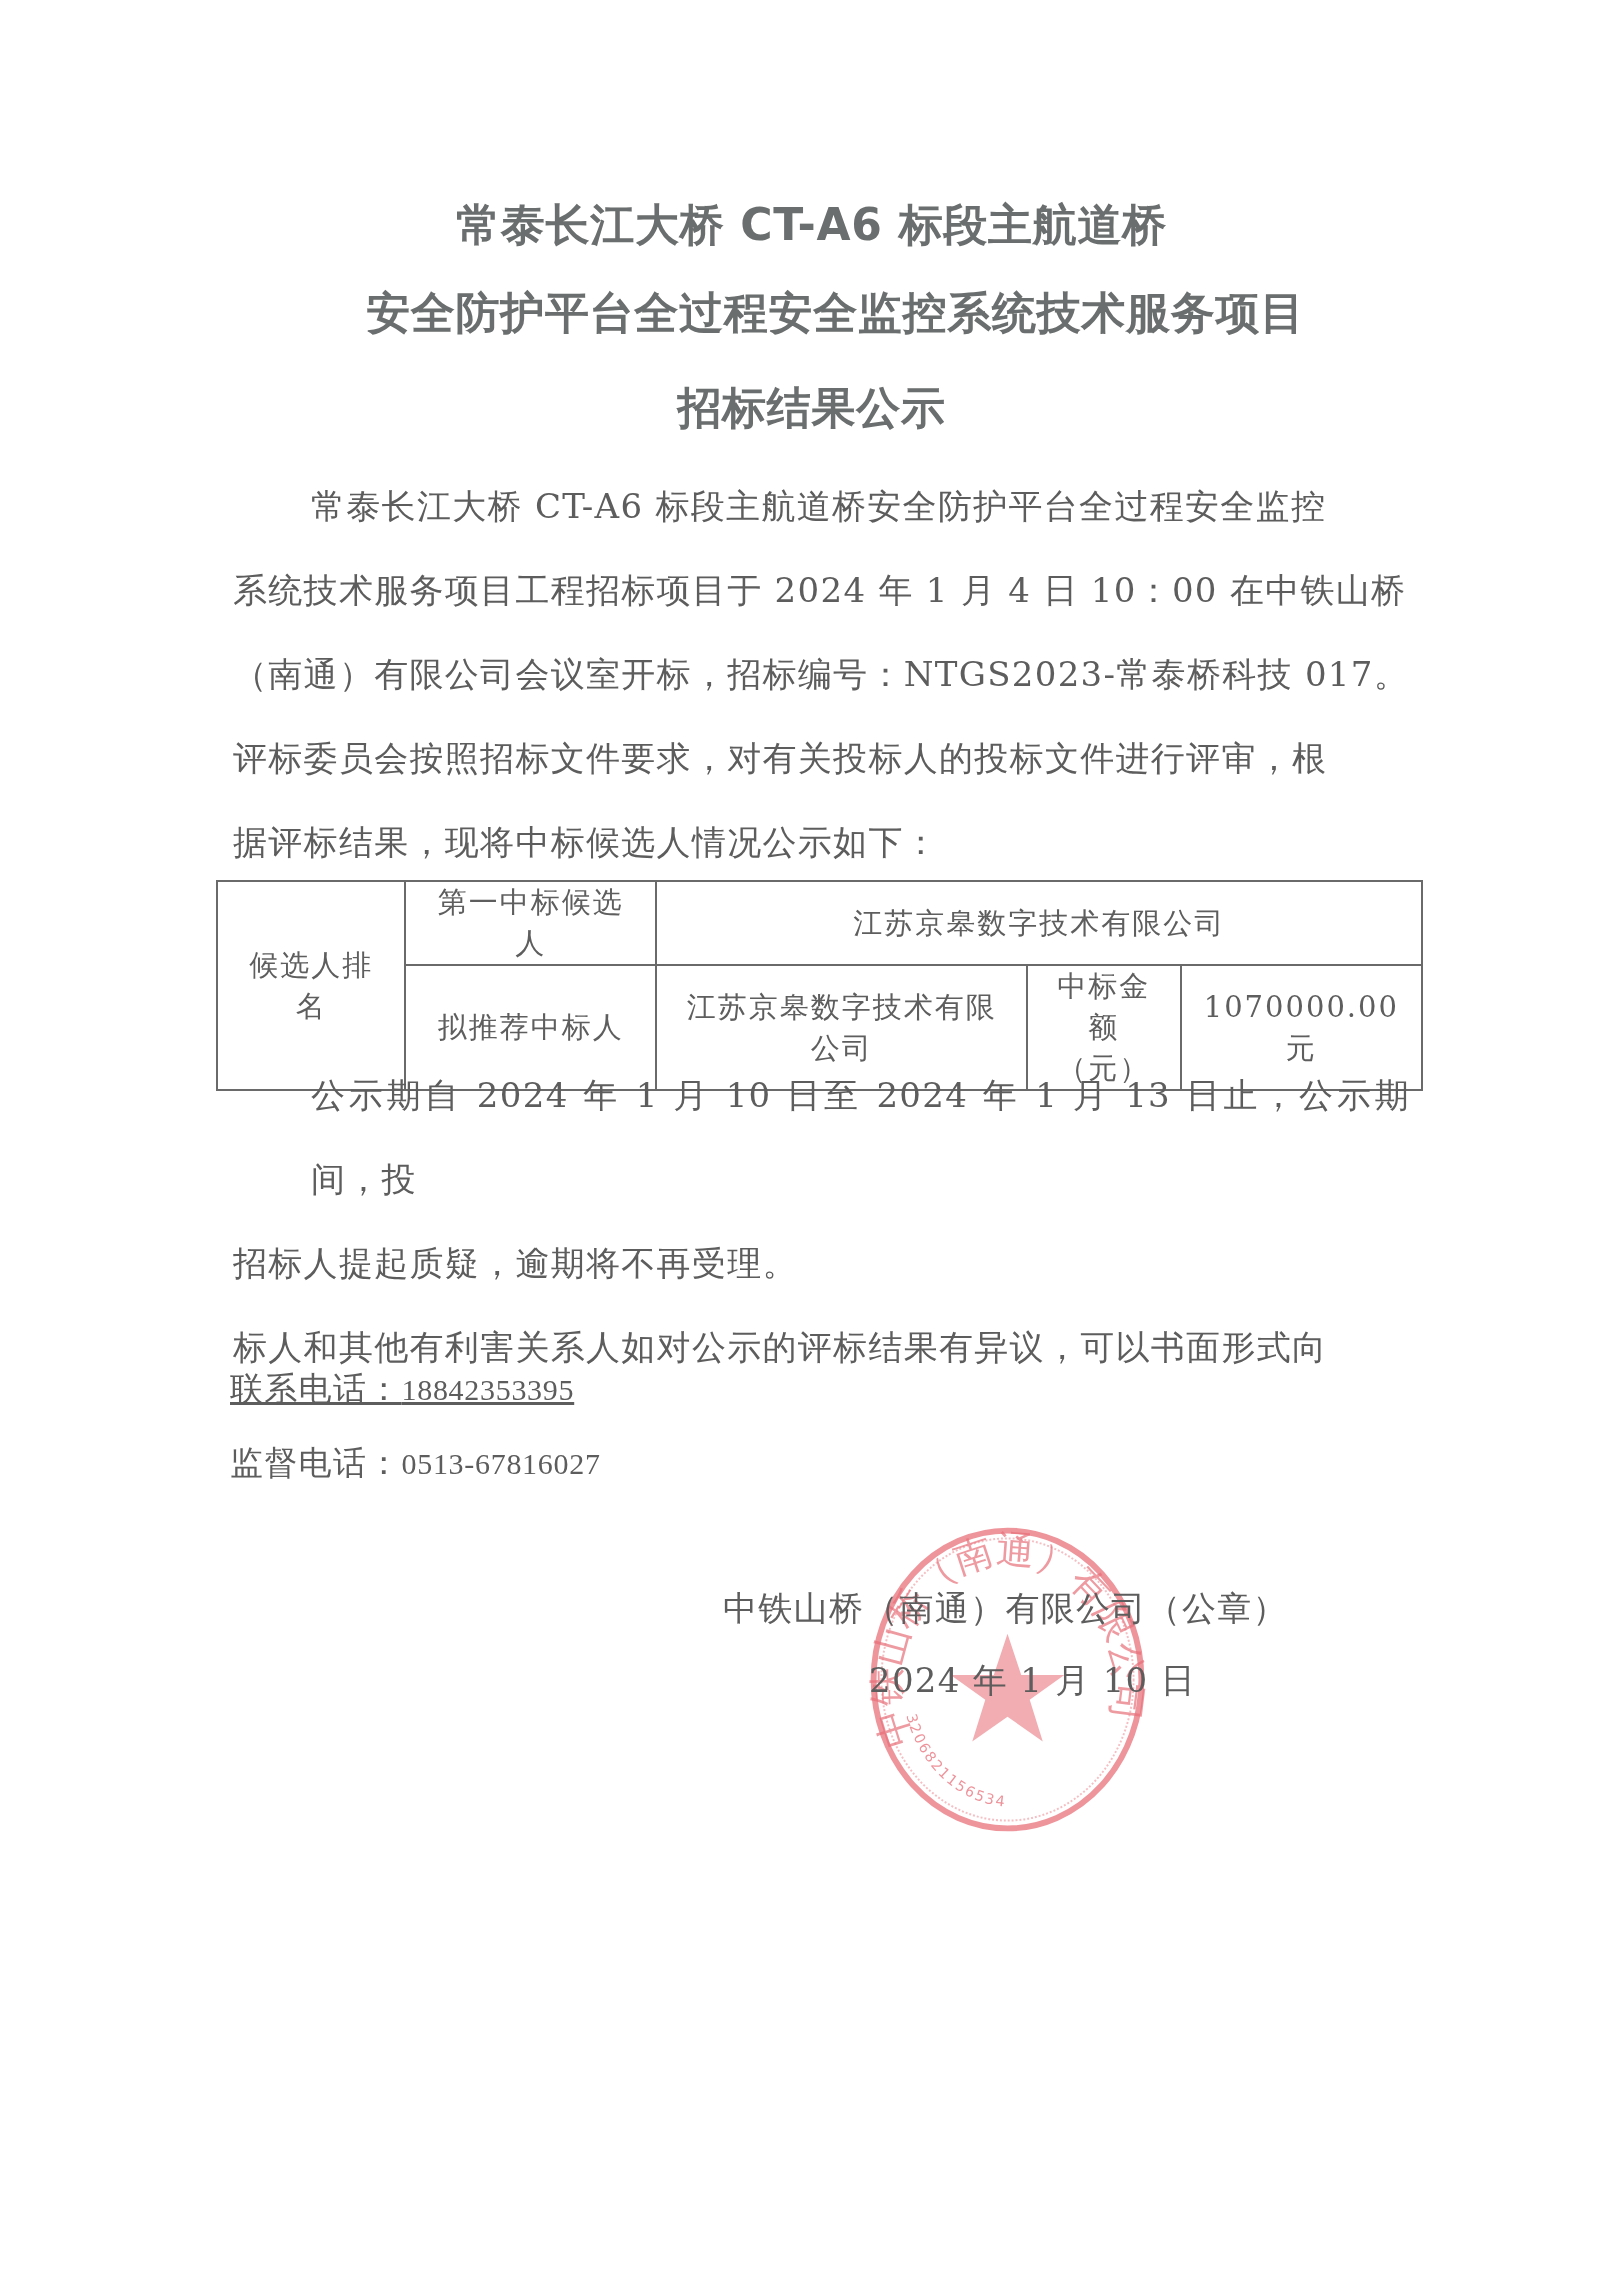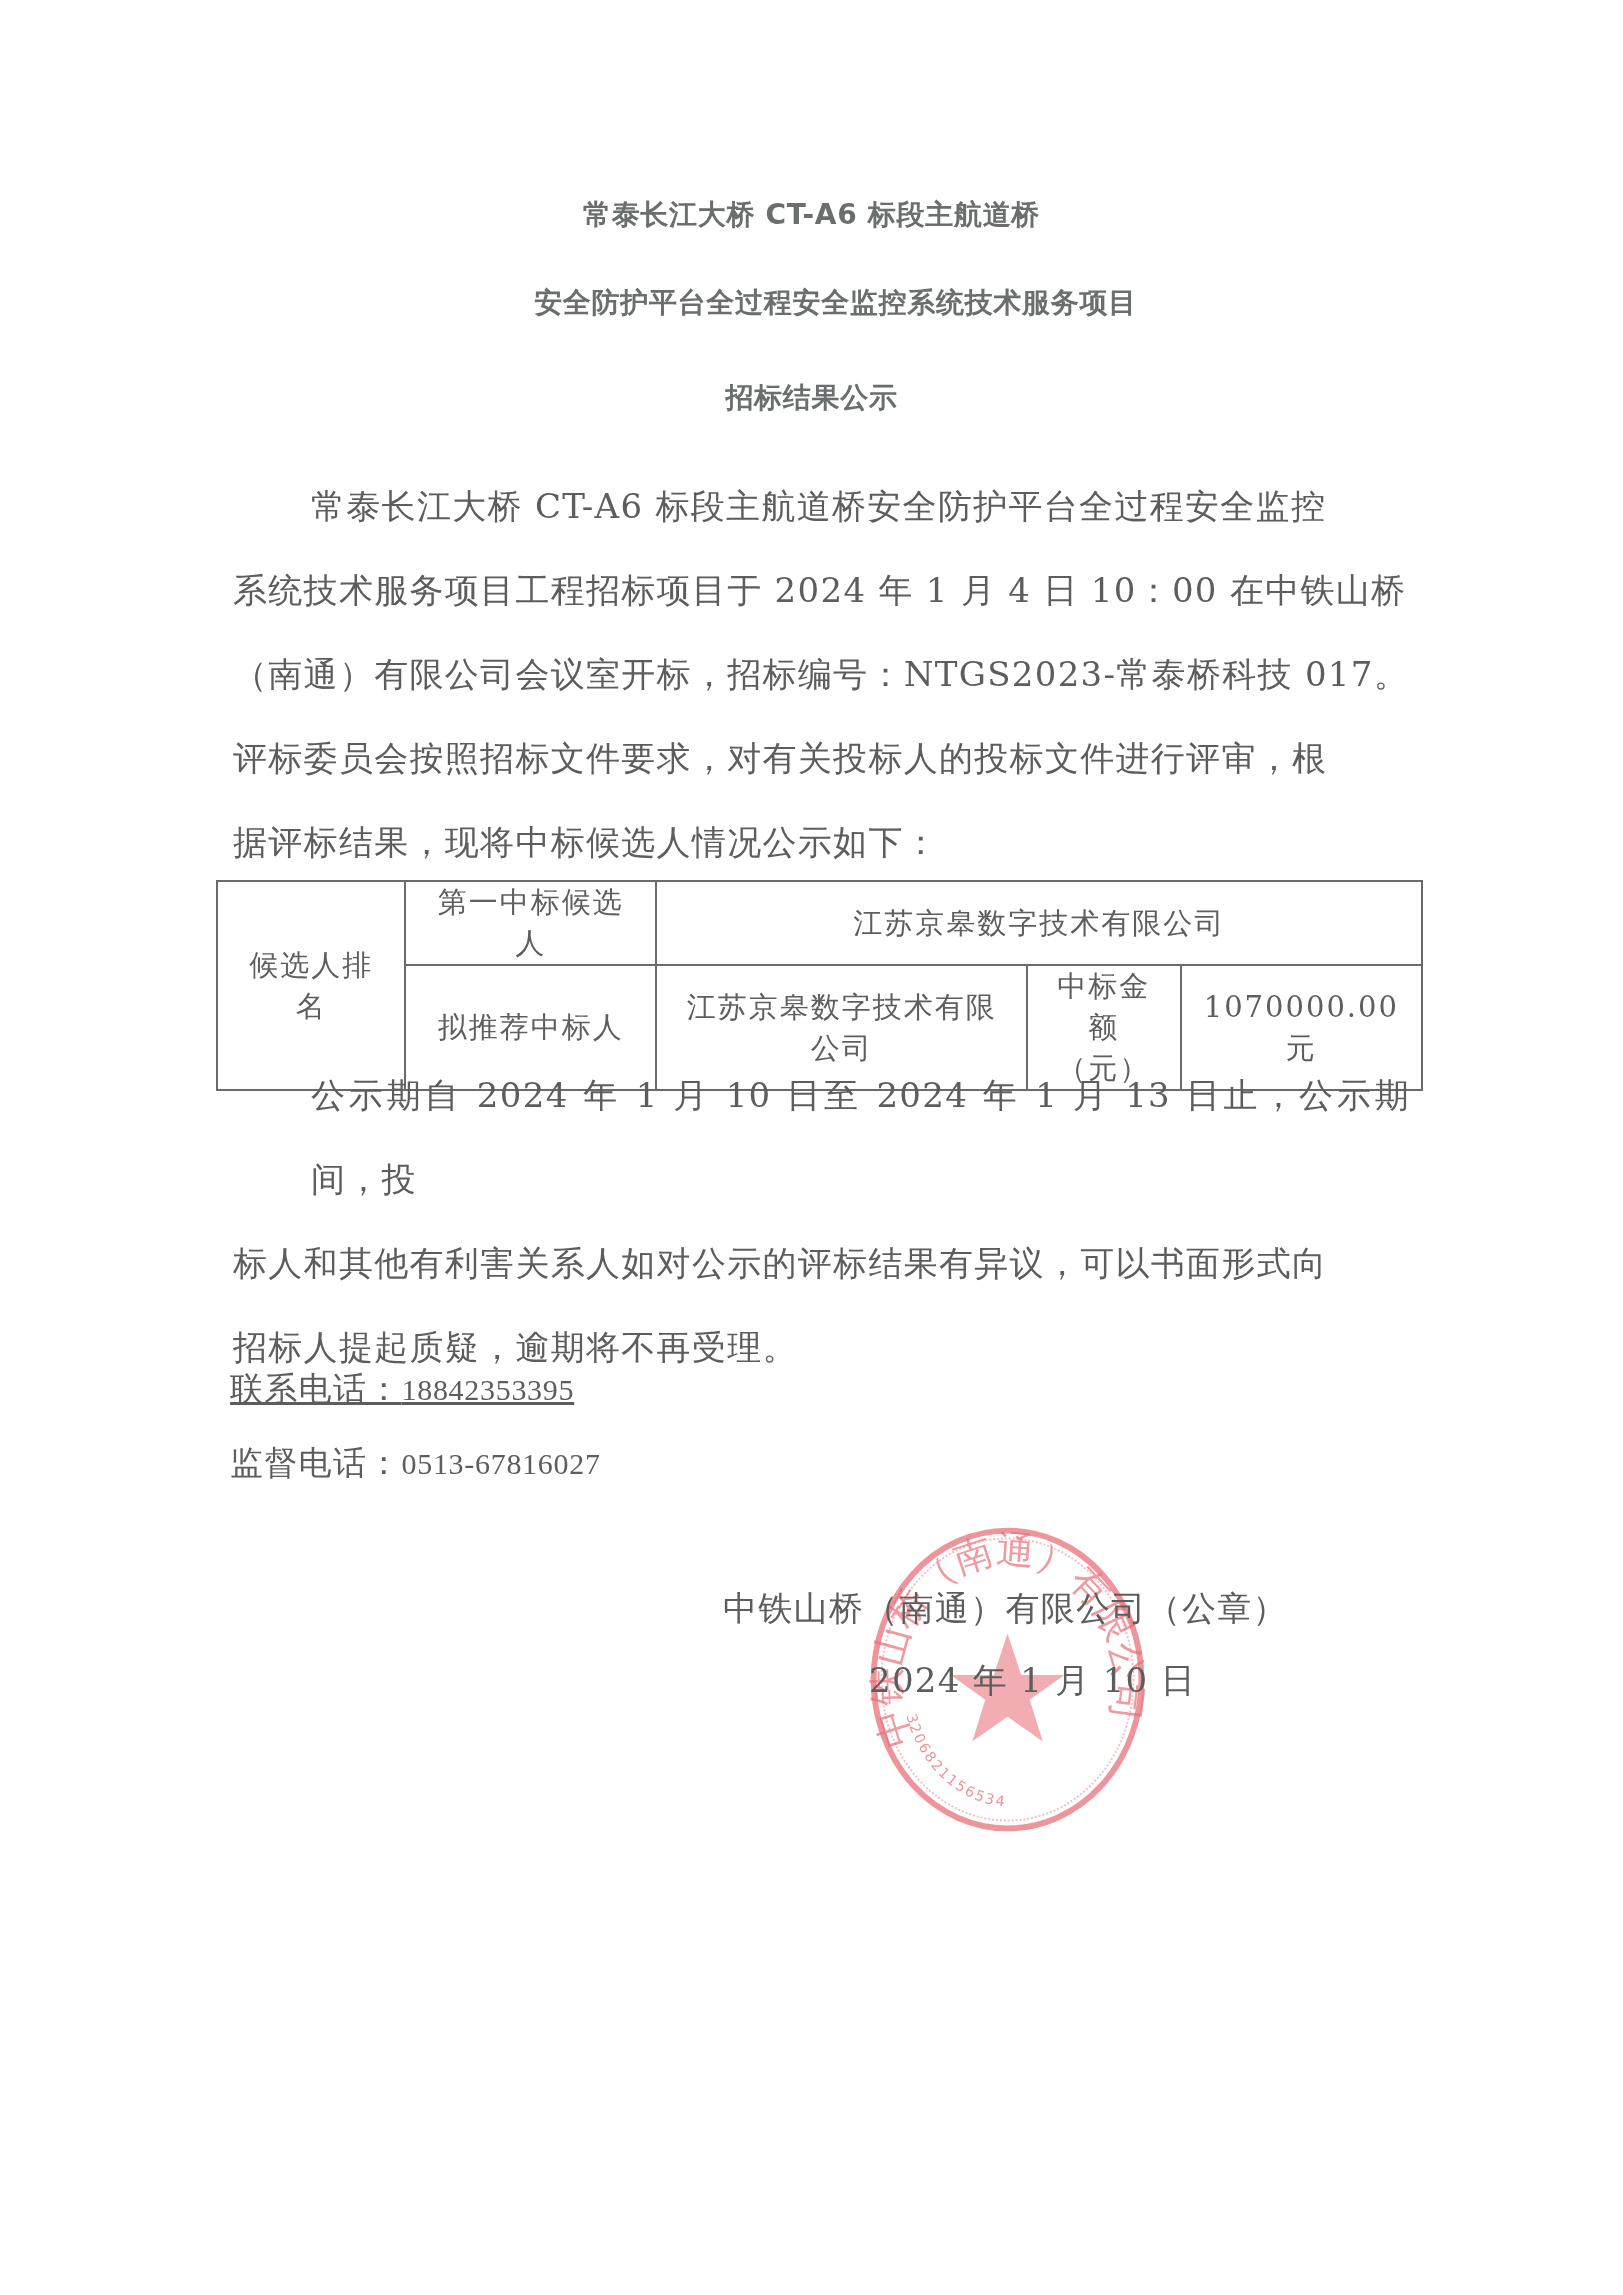--- a/index.html
+++ b/index.html
@@ -4,21 +4,21 @@
 <style>
   html, body { margin: 0; padding: 0; background: #ffffff; }
   body {
     width: 1623px; height: 2295px; position: relative; overflow: hidden;
     font-family: "DejaVu Serif", "Liberation Serif", serif;
     color: #5a5a5a;
   }
   .title {
     position: absolute; left: 0; width: 1623px; text-align: center;
     font-family: "DejaVu Sans", "Liberation Sans", sans-serif;
-    font-weight: bold; font-size: 28px; color: #6b6e6e; letter-spacing: 0.7px;
+    font-weight: bold; font-size: 44px; color: #6b6e6e; letter-spacing: 0.7px;
   }
   .para {
     position: absolute; left: 233px; width: 1177px;
     font-size: 34px; line-height: 84px; color: #5d5d5d;
     text-align: justify; letter-spacing: 1.3px;
   }
   table.result {
     position: absolute; left: 216px; top: 880px; width: 1207px; height: 166px;
     border-collapse: collapse; font-size: 29px; color: #5e5e5e;
     letter-spacing: 2px;
@@ -75,22 +75,22 @@
       <td>拟推荐中标人</td>
       <td>江苏京皋数字技术有限公司</td>
       <td>中标金额（元）</td>
       <td>1070000.00元</td>
     </tr>
   </tbody>
     </table>
 
   <div class="para" style="top:1053px;">
     <div style="padding-left:78px;">公示期自 2024 年 1 月 10 日至 2024 年 1 月 13 日止，公示期间，投</div>
+    <div>招标人提起质疑，逾期将不再受理。</div>
     <div>标人和其他有利害关系人如对公示的评标结果有异议，可以书面形式向</div>
-    <div>招标人提起质疑，逾期将不再受理。</div>
   </div>
 
   <div class="contact" style="top:1367px;text-decoration:underline;">
     <span>联系电话：</span><span class="num">18842353395</span>
   </div>
   <div class="contact" style="top:1441px;">
     <span>监督电话：</span><span class="num">0513-67816027</span>
   </div>
 
   <svg class="seal" viewBox="0 0 430 470">

